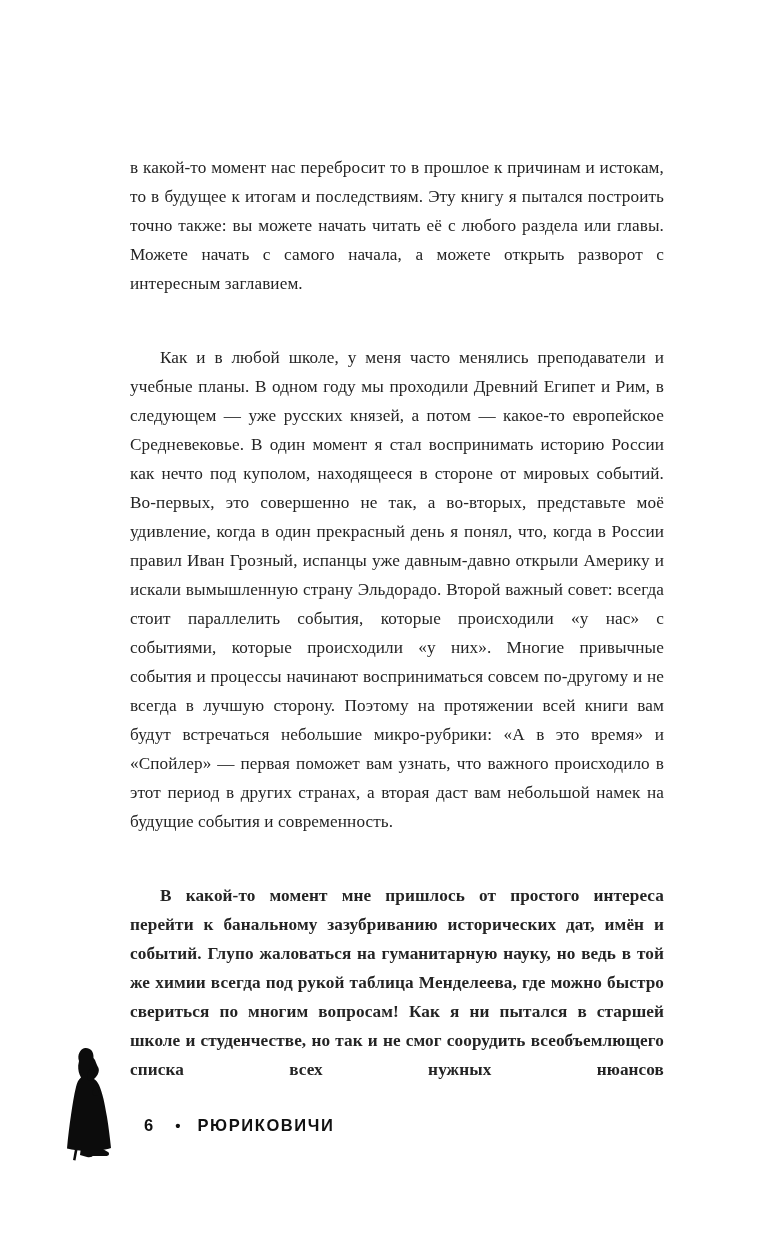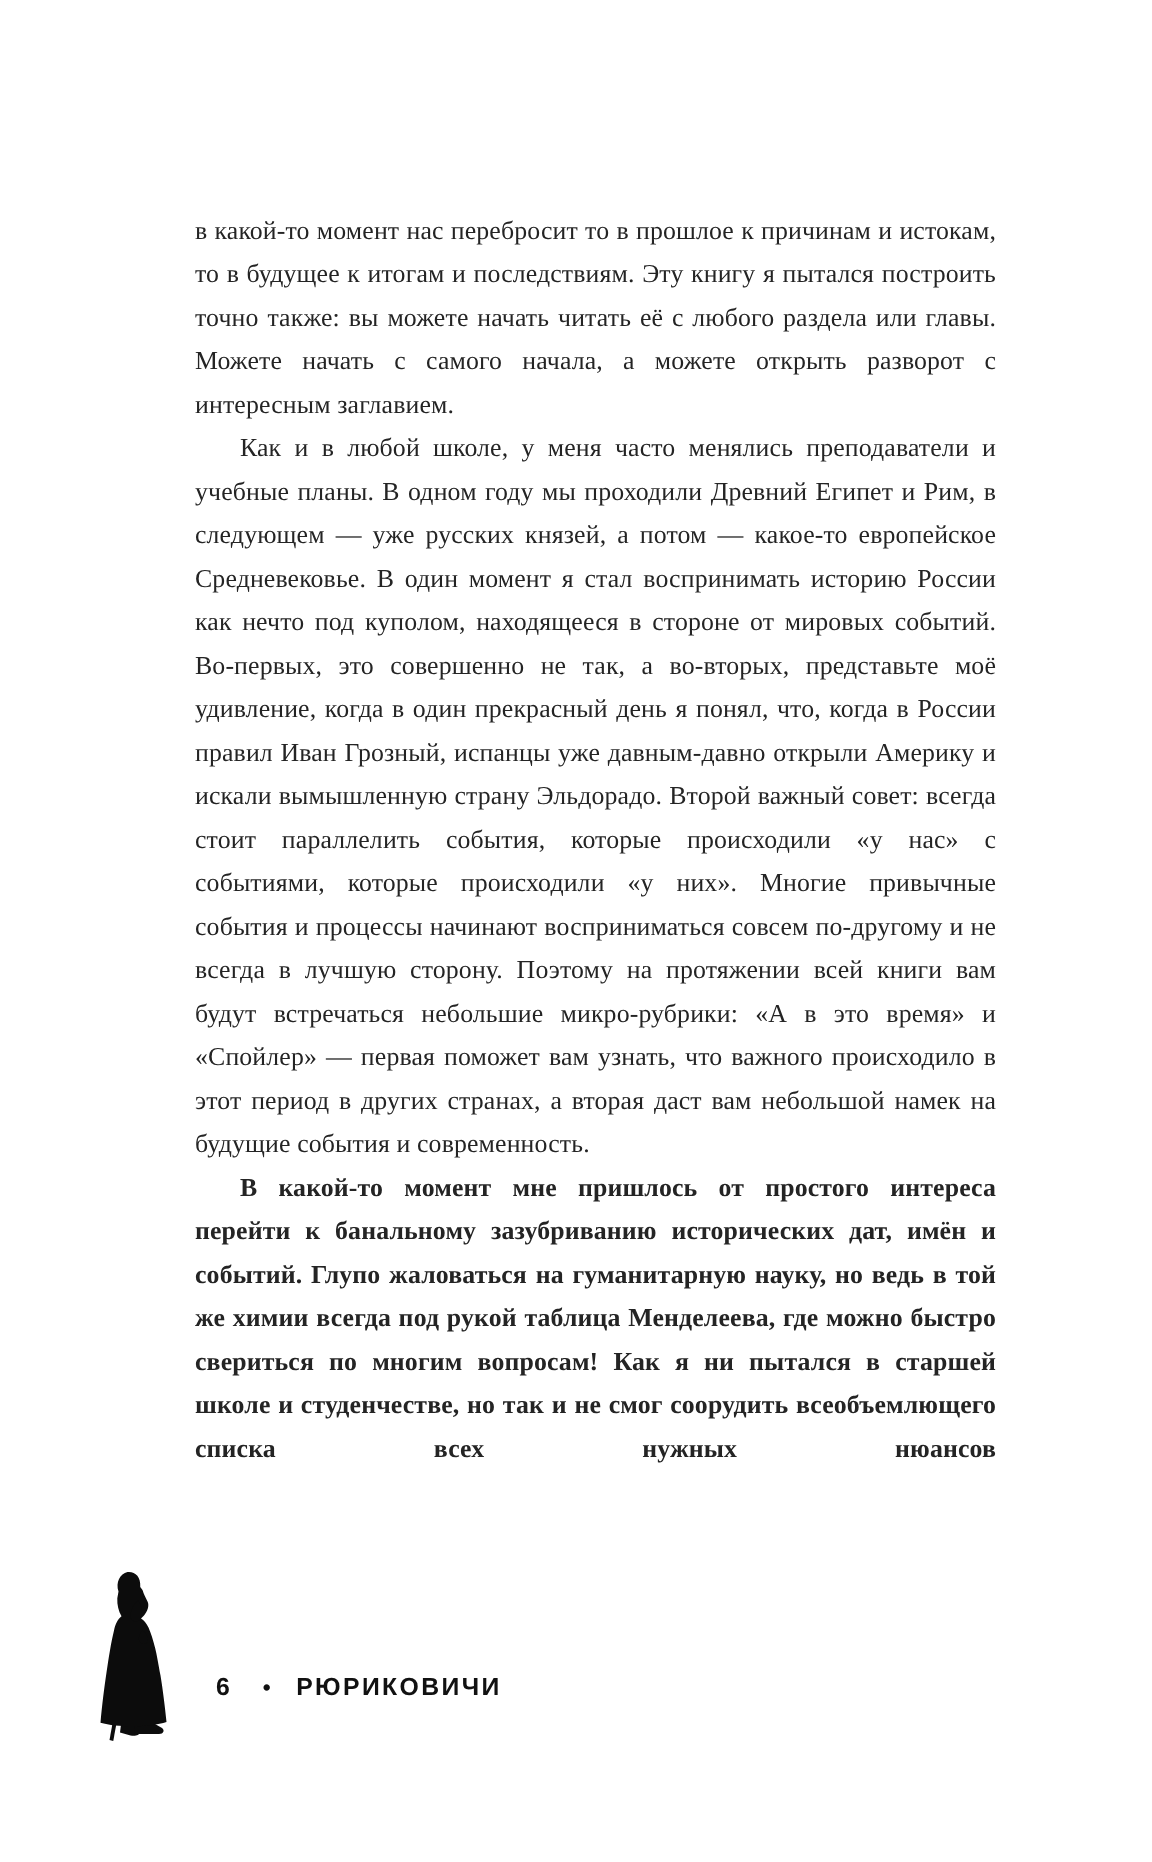--- a/index.html
+++ b/index.html
@@ -11,34 +11,35 @@
     position: relative;
     width: 768px;
     height: 1241px;
     background: #ffffff;
     overflow: hidden;
     font-family: "Liberation Serif", serif;
   }
   .text-block {
     position: absolute;
     left: 130px;
-    top: 139px;
+    top: 153px;
     width: 534px;
     font-size: 17.2px;
     line-height: 29px;
     color: #242424;
     text-align: justify;
     letter-spacing: 0.1px;
   }
   .text-block p {
     margin: 0;
     padding: 0;
   }
   .text-block p.indent {
     text-indent: 30px;
+    margin-top: 45px;
   }
   .text-block p.justify-last {
     text-align-last: justify;
     font-weight: bold;
   }
   .footer-figure {
     position: absolute;
     left: 59px;
     top: 1047px;
     width: 60px;

